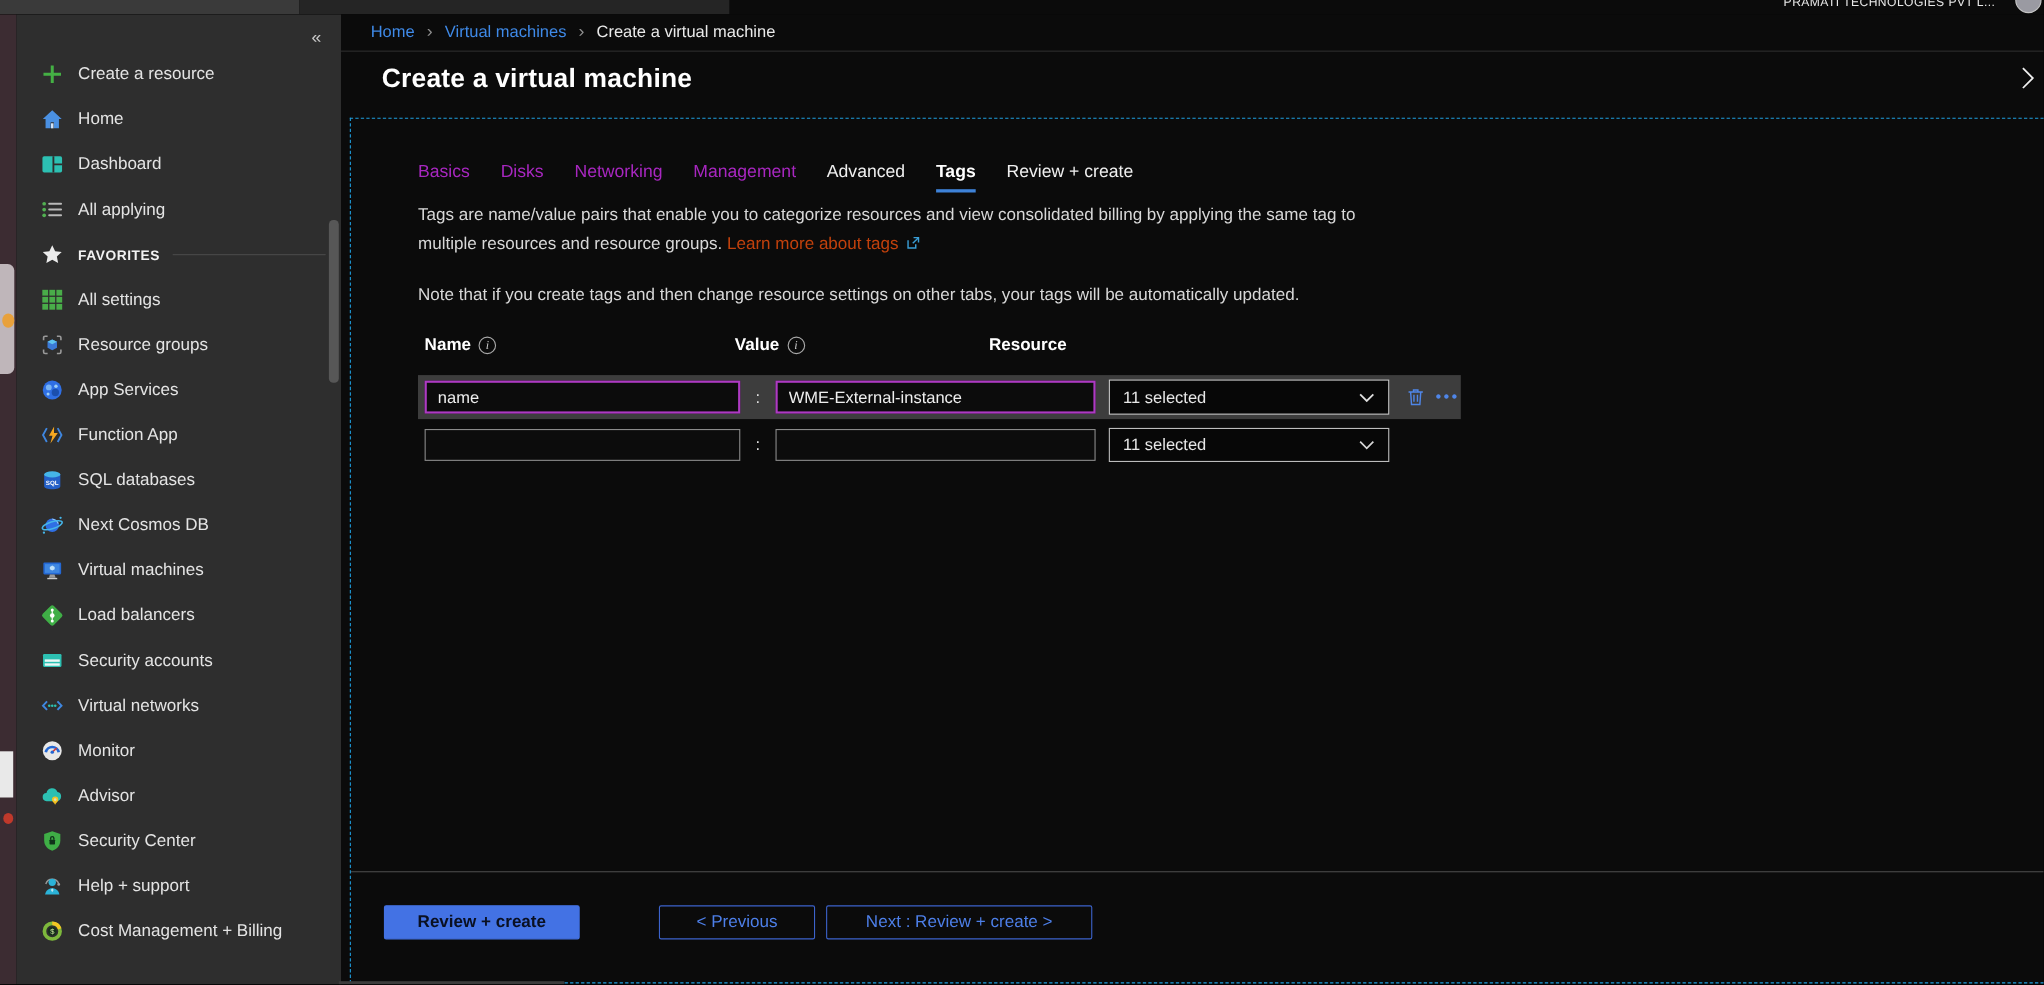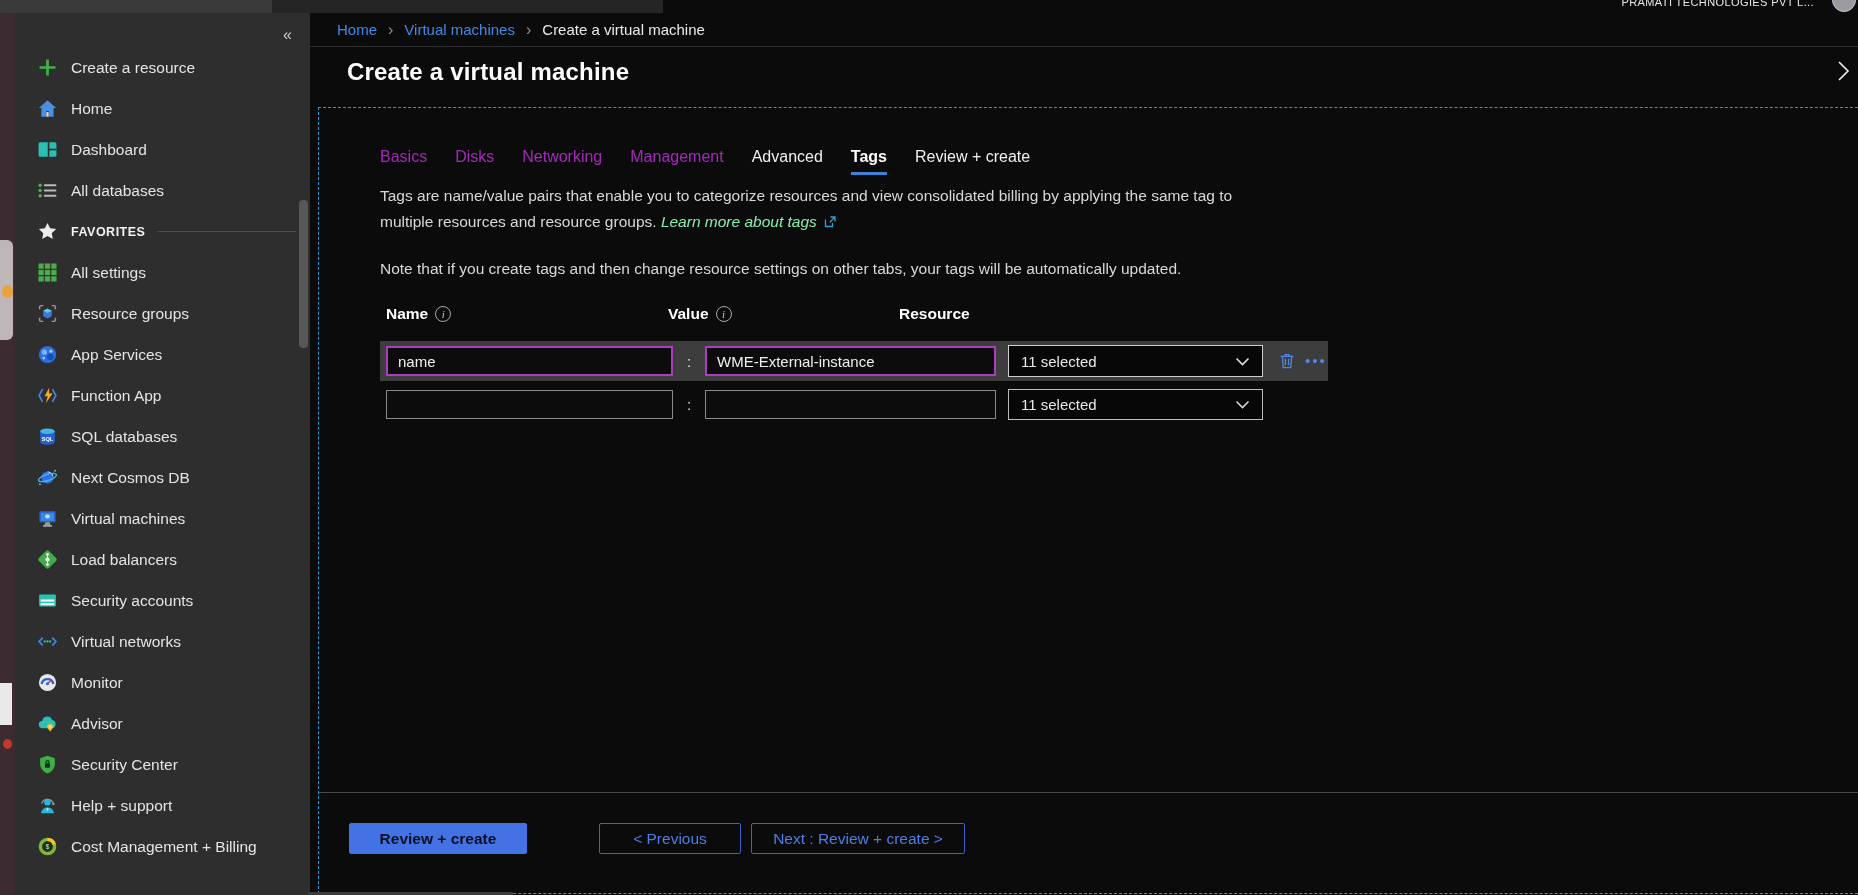--- a/index.html
+++ b/index.html
@@ -48,21 +48,21 @@
   .panel { position:absolute; left:8px; top:94px; right:0; bottom:1px;
            border-top:1px dashed #1f9ede; border-left:1px dashed #1f9ede; border-bottom:1px dashed #1f9ede;padding-left:27px; }
   .tabs { display:flex; gap:28px; margin:40px 0 0 34px; font-size:16px; }
   .tab { text-decoration:none; cursor:pointer; padding-bottom:6px; white-space:nowrap; }
   .tab.visited { color:#a827c0; }
   .tab.default { color:#f0f0f0; }
   .tab.active { color:#ffffff; font-weight:bold; border-bottom:3px solid #3e82d8; }
 
   .desc { margin:8px 0 0 34px; font-size:15.5px; line-height:26px; color:#d8d8d8; }
   .desc .line { display:block; }
-  .link { color:#86efac; text-decoration:none; cursor:pointer;font-style:italic; }
+  .link { color:#c2410c; text-decoration:none; cursor:pointer; }
   .ext-icon { display:inline-block; vertical-align:-2px; margin-left:6px; }
   .note { margin:25px 0 0 34px; font-size:15.5px; color:#d8d8d8; }
 
   
   .tag-table { margin:27px 0 0 34px; width:948px; }
   .thead { position:relative; height:20px; }
   .th { position:absolute; top:0; font-size:15.5px; font-weight:bold; color:#ffffff; display:flex; align-items:center; gap:7px; }
   .th-name { left:6px; } .th-value { left:288px; } .th-resource { left:519px; }
   .info-icon { display:inline-block; width:16px; height:16px; border:1px solid #a8a8a8; border-radius:50%;
                color:#c9c9c9; font-size:11px; font-weight:normal; font-family:"Liberation Serif",serif; font-style:italic;
@@ -85,21 +85,21 @@
   .dots { margin-left:8px; color:#4f86e8; font-size:15px; letter-spacing:2px; cursor:pointer; line-height:10px; }
   .dots::after { content:"\2022\2022\2022"; }
 
   
   .footer-sep { position:absolute; left:0; right:0; top:684px; height:1px; background:#4a4a4a; }
   .footer { position:absolute; left:0; right:0; top:715px; height:32px; }
   .btn { position:absolute; top:0; height:31px; font-family:inherit; font-size:15.5px; cursor:pointer; border-radius:2px; }
   .btn-primary { left:30px; width:178px; background:#4372e4; color:#0a1022; border:1px solid #4372e4; font-weight:bold; }
   .btn-outline { background:transparent; color:#4d7fe8; border:1px solid #3c63cc; }
   .btn-prev { left:280px; width:142px; }
-  .btn-next { left:432px; width:214px; }
+  .btn-next { left:432px; width:242px; }
 
   .bottom-strip { position:absolute; left:308px; top:892px; width:205px; height:3px; background:#3c3c3c; z-index:40; }
 </style>
 </head>
 <body>
 
 <div class="app">
 
   <div class="topbar">
     <div class="seg1"></div>
@@ -149,21 +149,21 @@
               <circle cx="3" cy="5" r="1.6"></circle>
               <circle cx="3" cy="10" r="1.6"></circle>
               <circle cx="3" cy="15" r="1.6"></circle>
             </g>
             <g fill="#b9b9b9">
               <rect x="6.5" y="4.1" width="12" height="1.8" rx=".9"></rect>
               <rect x="6.5" y="9.1" width="12" height="1.8" rx=".9"></rect>
               <rect x="6.5" y="14.1" width="12" height="1.8" rx=".9"></rect>
             </g>
           </svg>
-        <span class="sb-label">All databases</span>
+        <span class="sb-label">All applying</span>
       </div>
 
       <div class="sb-item sb-section">
         <svg class="sb-icon" viewBox="0 0 20 20">
             <path d="M10 1.8l2.5 5.2 5.7.7-4.2 3.9 1.1 5.6-5.1-2.8-5.1 2.8 1.1-5.6-4.2-3.9 5.7-.7z" fill="#ececec"></path>
           </svg>
         <span class="sb-label">FAVORITES</span>
         <span class="divider"></span>
       </div>
 

